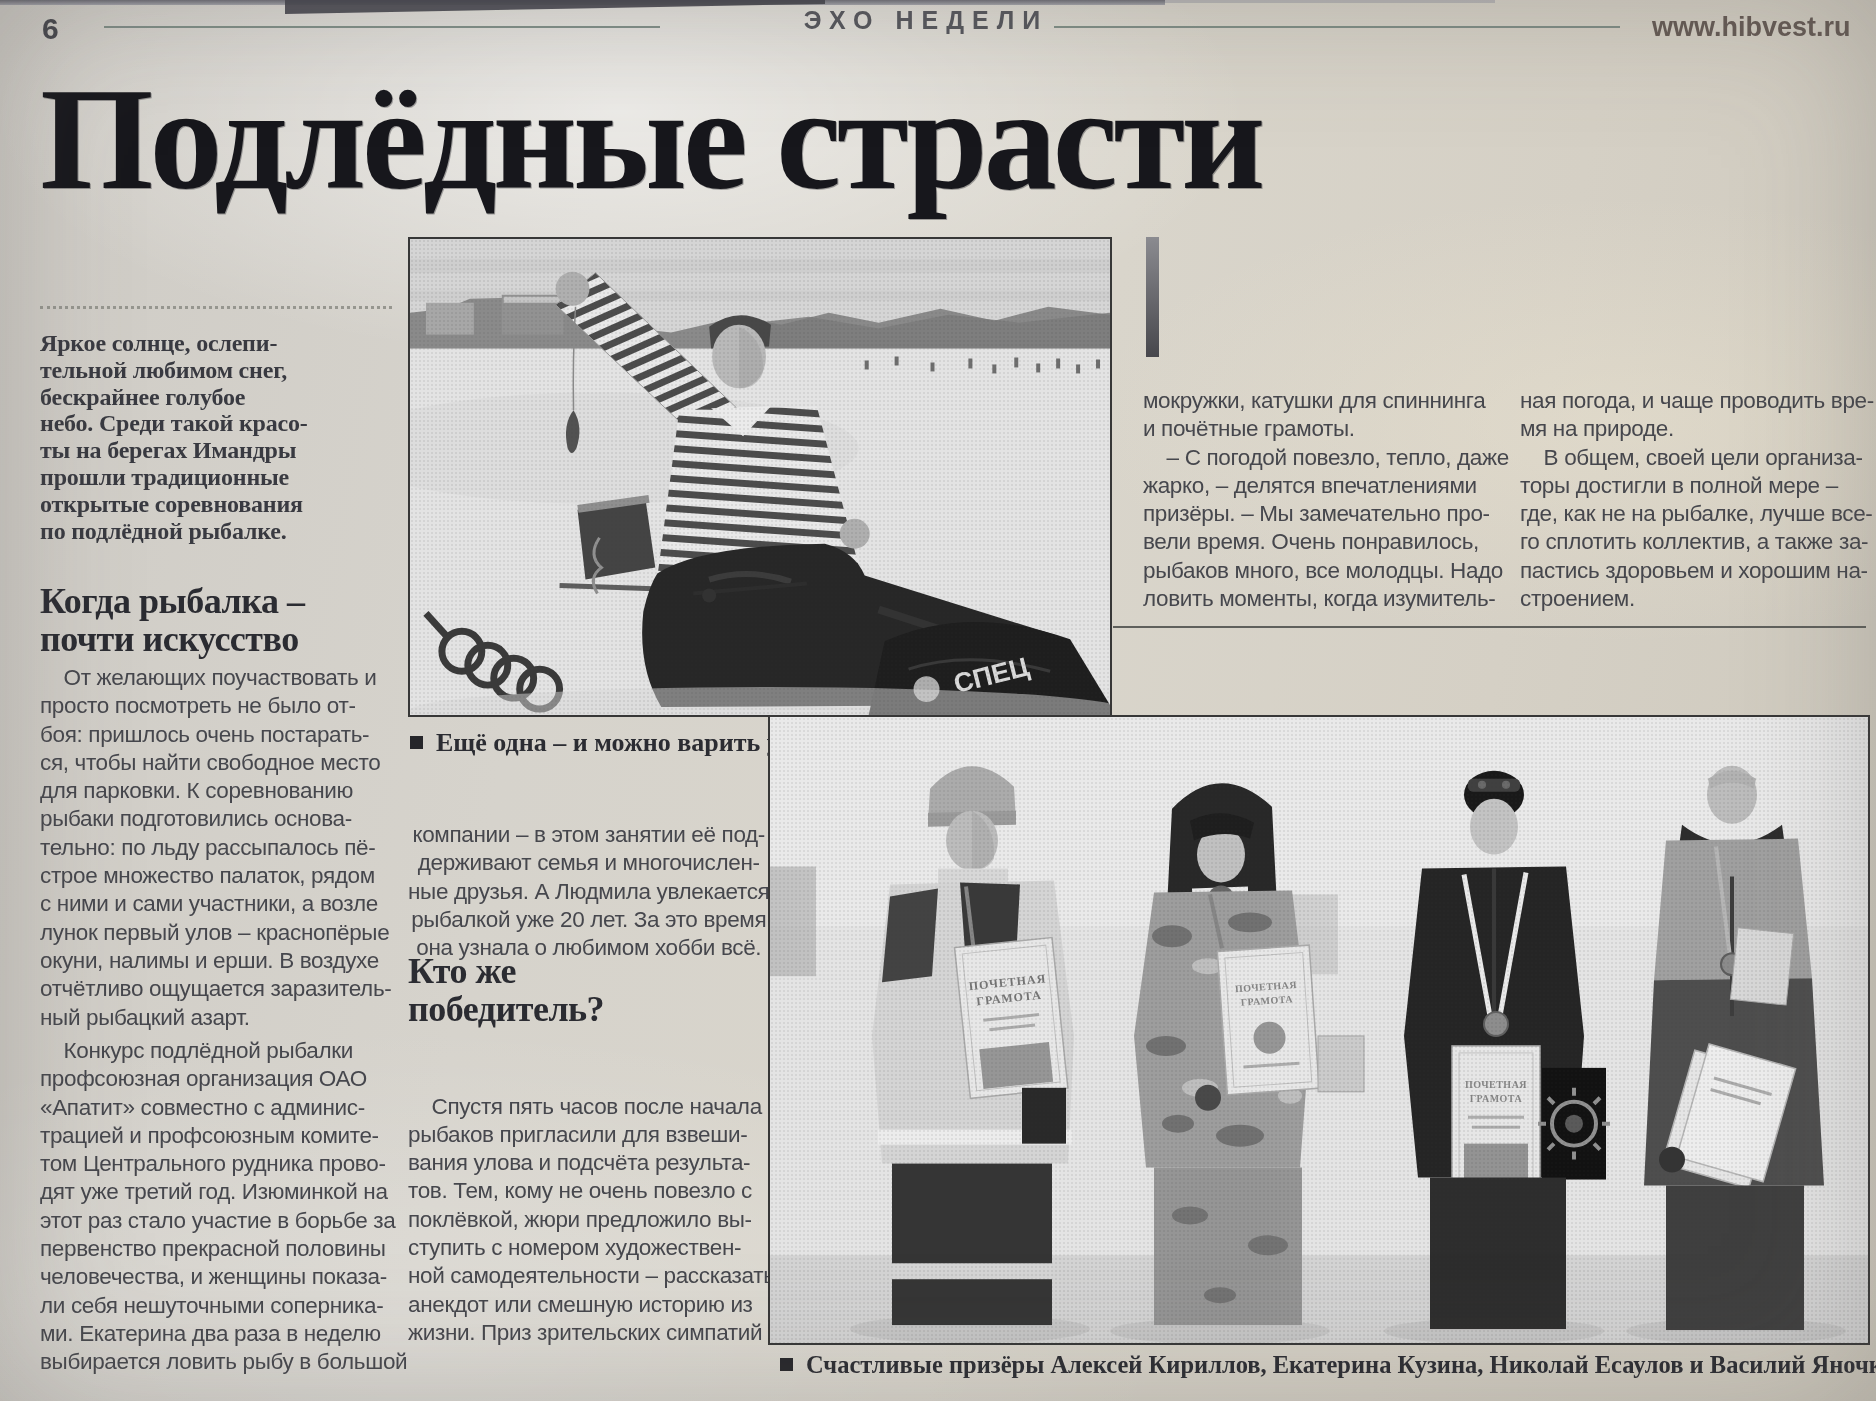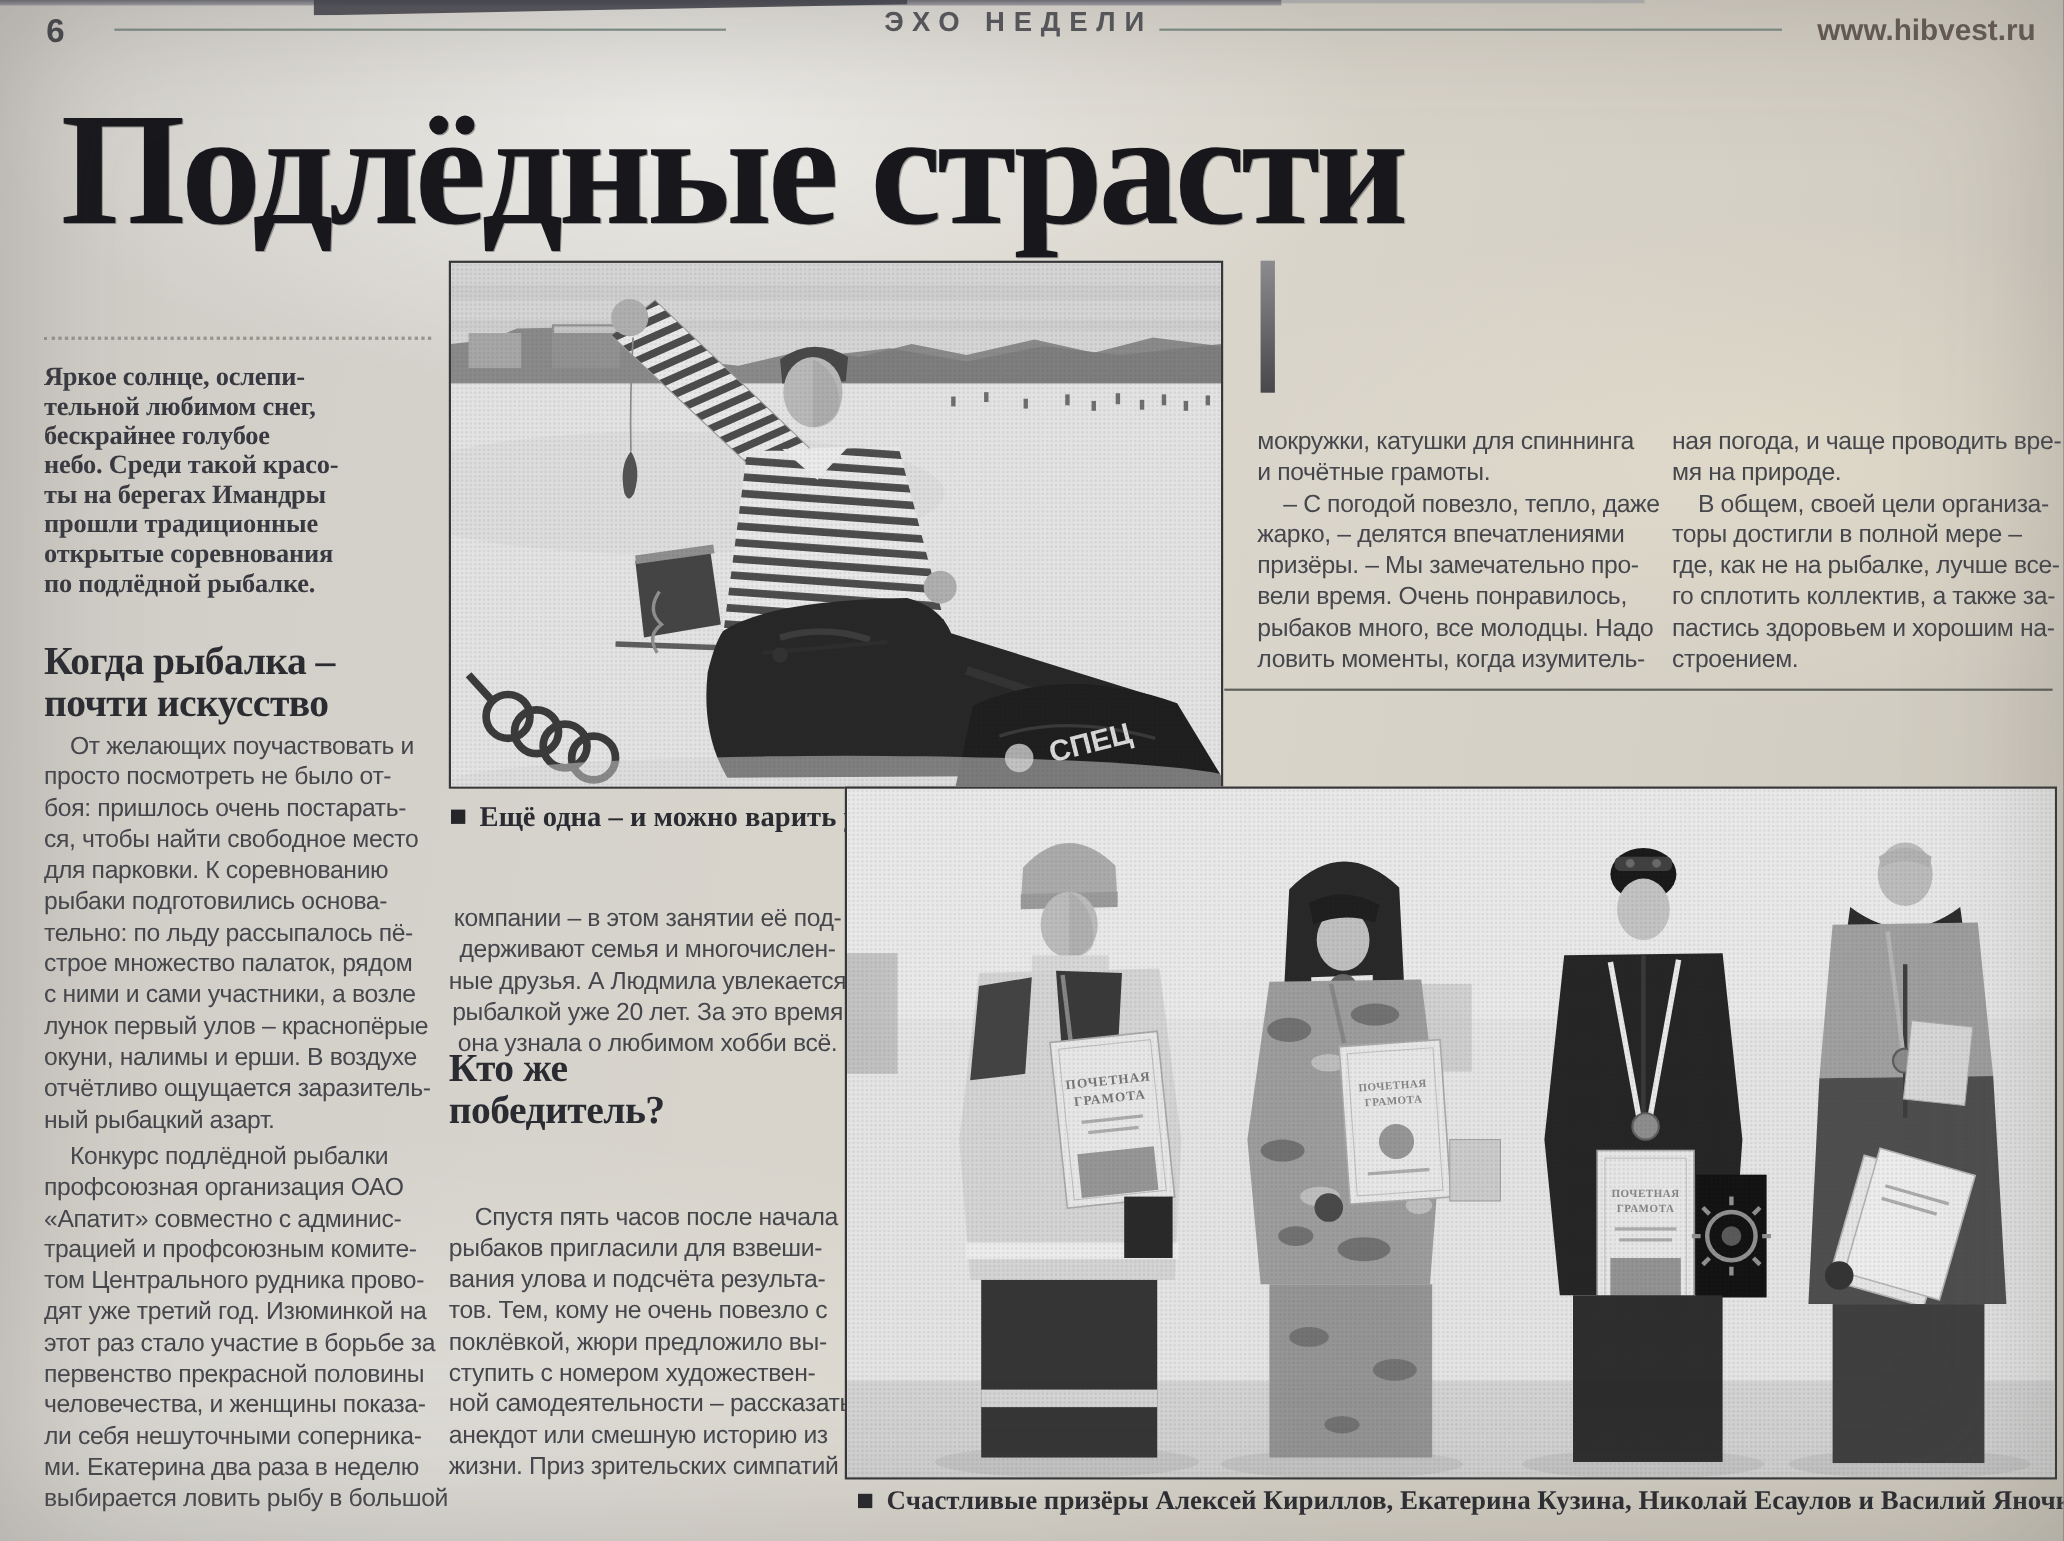--- a/index.html
+++ b/index.html
@@ -49,21 +49,21 @@
   <div class="abs strip1"></div>
   <div class="abs strip2"></div>
   <div class="abs wedge"></div>
 
   <div class="abs pagenum" style="left:42px;top:14px;">6</div>
   <div class="abs hrule" style="left:104px;top:26px;width:556px;"></div>
   <div class="abs secttitle" style="left:766px;top:6px;width:320px;">ЭХО НЕДЕЛИ</div>
   <div class="abs hrule" style="left:1054px;top:26px;width:566px;"></div>
   <div class="abs website" style="left:1652px;top:13px;">www.hibvest.ru</div>
 
-  <h1 class="abs headline" style="left:40px;top:64px;margin:15px;">Подлёдные страсти</h1>
+  <h1 class="abs headline" style="left:40px;top:64px;margin:0;">Подлёдные страсти</h1>
 
   <div class="abs dotted" style="left:40px;top:306px;width:352px;"></div>
 
   <div class="abs lede" style="left:40px;top:330px;">Яркое солнце, ослепи-
 тельной любимом снег,
 бескрайнее голубое
 небо. Среди такой красо-
 ты на берегах Имандры
 прошли традиционные
 открытые соревнования

